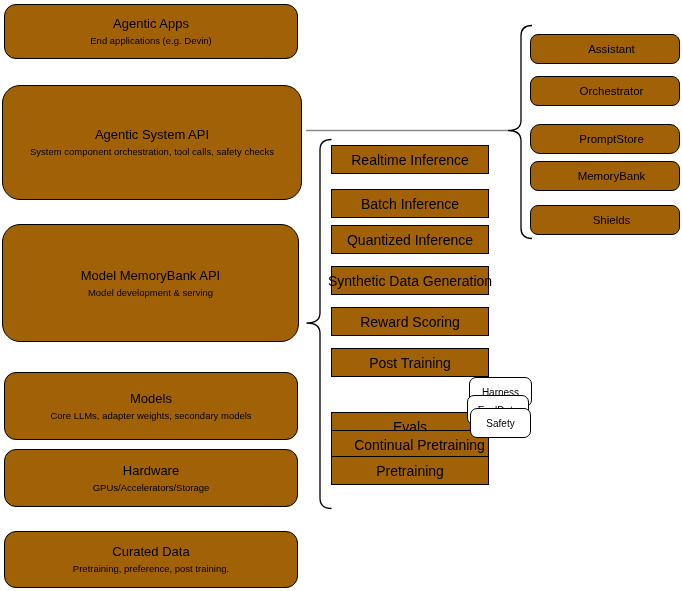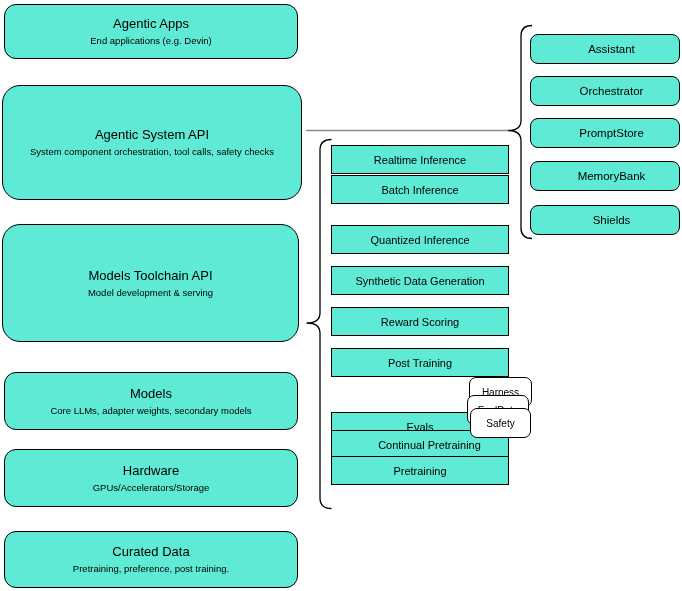--- a/index.html
+++ b/index.html
@@ -18,21 +18,21 @@
   }
   .overlay {
     position: absolute;
     left: 0;
     top: 0;
     pointer-events: none;
   }
   .node {
     position: absolute;
     box-sizing: border-box;
-    background: #5eead4;
+    background: #a16207;
     border: 1.2px solid #000000;
     display: flex;
     flex-direction: column;
     align-items: center;
     justify-content: center;
     text-align: center;
   }
   .node.big   { border-radius: 18px; }
   .node.small { border-radius: 12px; }
   .node .t {
@@ -42,23 +42,23 @@
   }
   .node .s {
     font-size: 9.5px;
     line-height: 12px;
     margin-top: 3px;
     white-space: nowrap;
   }
   .node.mid {
     border-radius: 0;
     left: 331px;
-    width: 178px;
+    width: 158px;
     height: 29px;
-    font-size: 11px;
+    font-size: 14px;
     flex-direction: row;
     white-space: nowrap;
   }
   .node.right {
     border-radius: 8px;
     left: 530px;
     width: 150px;
     height: 30px;
     font-size: 11.5px;
     flex-direction: row;
@@ -99,52 +99,52 @@
     <div class="t">Agentic Apps</div>
     <div class="s">End applications (e.g. Devin)</div>
   </div>
 
   <div class="node big" style="left:2px; top:85px; width:300px; height:115px;">
     <div class="t">Agentic System API</div>
     <div class="s">System component orchestration, tool calls, safety checks</div>
   </div>
 
   <div class="node big" style="left:2px; top:224px; width:297px; height:118px;">
-    <div class="t">Models Toolchain API</div>
+    <div class="t">Model MemoryBank API</div>
     <div class="s">Model development &amp; serving</div>
   </div>
 
-  <div class="node small" style="left:4px; top:372px; width:294px; height:58px;">
+  <div class="node small" style="left:4px; top:372px; width:294px; height:68px;">
     <div class="t">Models</div>
     <div class="s">Core LLMs, adapter weights, secondary models</div>
   </div>
 
   <div class="node small" style="left:4px; top:449px; width:294px; height:58px;">
     <div class="t">Hardware</div>
     <div class="s">GPUs/Accelerators/Storage</div>
   </div>
 
   <div class="node small" style="left:4px; top:531px; width:294px; height:57px;">
     <div class="t">Curated Data</div>
     <div class="s">Pretraining, preference, post training.</div>
   </div>
 
   <div class="node mid" style="top:145px;">Realtime Inference</div>
-  <div class="node mid" style="top:175px;text-align:center;">Batch Inference</div>
+  <div class="node mid" style="top:189px;text-align:center;">Batch Inference</div>
   <div class="node mid" style="top:225px;">Quantized Inference</div>
   <div class="node mid" style="top:266px;">Synthetic Data Generation</div>
   <div class="node mid" style="top:307px;">Reward Scoring</div>
   <div class="node mid" style="top:348px;">Post Training</div>
   <div class="node mid" style="top:412px;">Evals</div>
   <div class="node mid" style="top:430px;padding-left:19px;">Continual Pretraining</div>
   <div class="node mid" style="top:456px;">Pretraining</div>
 
   <div class="pill" style="left:469px; top:377px; width:63px;">Harness</div>
   <div class="pill" style="left:467px; top:395px; width:62px;">EvalData</div>
   <div class="pill" style="left:470px; top:408px; width:61px;">Safety</div>
 
   <div class="node right" style="top:34px;">Assistant</div>
   <div class="node right" style="top:76px;">Orchestrator</div>
-  <div class="node right" style="top:118px;">PromptStore</div>
+  <div class="node right" style="top:124px;border-radius:10px;">PromptStore</div>
   <div class="node right" style="top:161px;">MemoryBank</div>
   <div class="node right" style="top:205px;">Shields</div>
 
 </div>
 
 </body></html>

